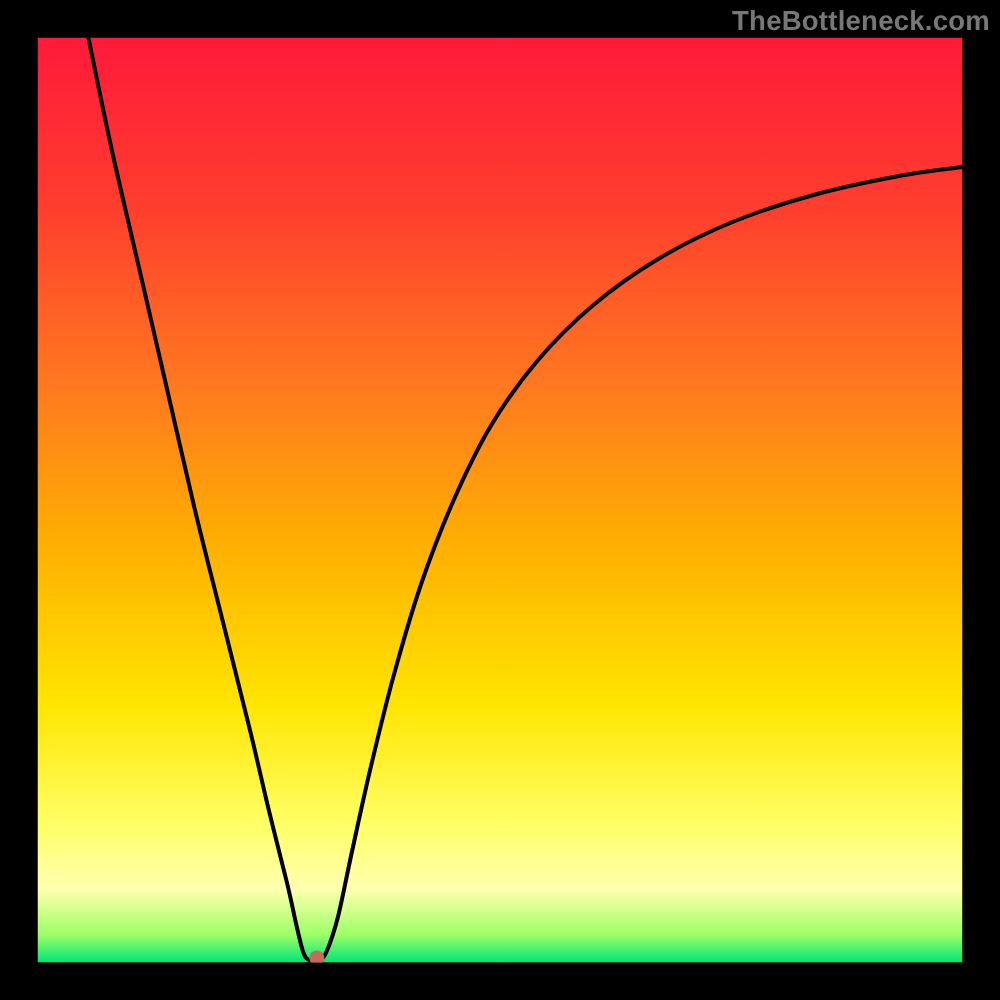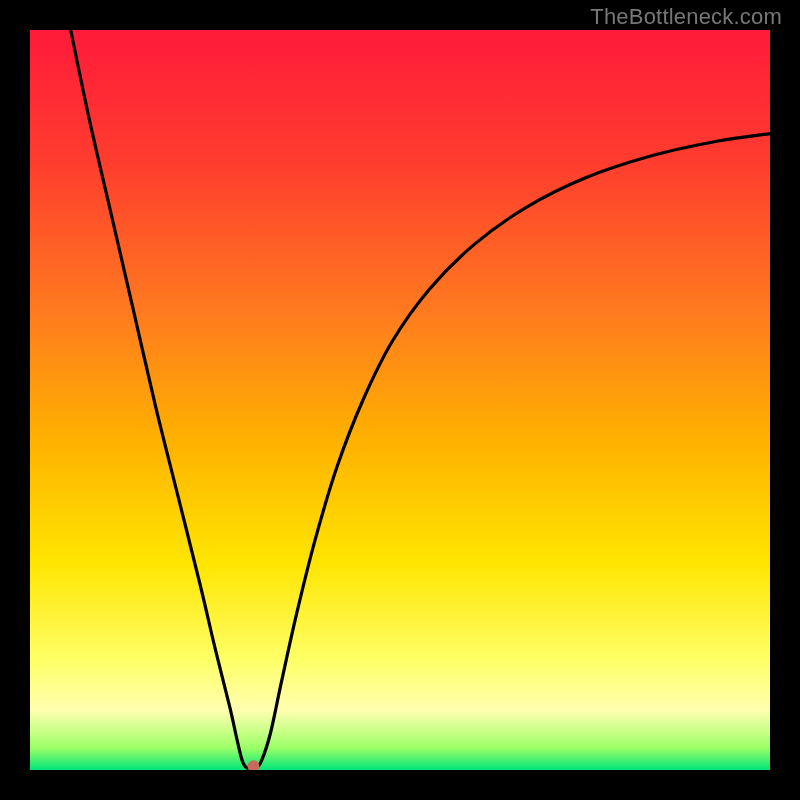--- a/index.html
+++ b/index.html
@@ -23,24 +23,24 @@
   .plot-inner {
     position: absolute;
     left: 0;
     top: 0;
     width: 740px;
     height: 740px;
   }
   .watermark {
     position: absolute;
     top: 4px;
-    right: 18px;
+    right: 8px;
     color: #777;
     font-size: 22px;
-    font-weight: 400;
+    font-weight: 700;
     letter-spacing: 0.2px;
     z-index: 10;
   }
   svg { display: block; }
 </style>
 </head>
 <body>
 
 <div class="watermark">TheBottleneck.com</div>
 

